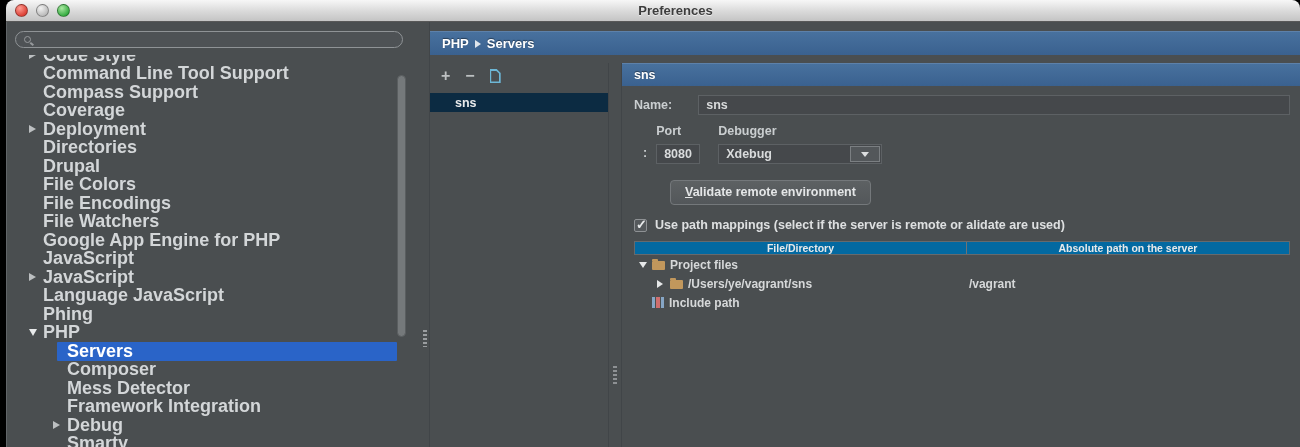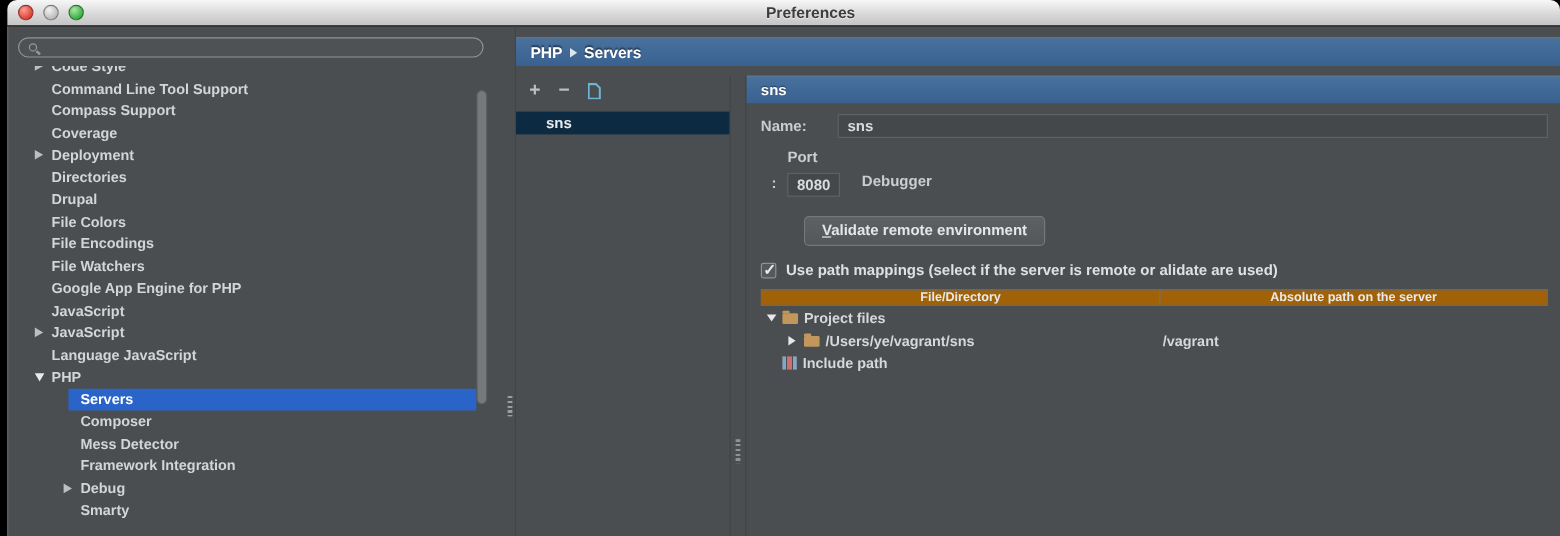--- a/index.html
+++ b/index.html
@@ -28,21 +28,21 @@
   .searchbox { width:388px; height:17px; border:1px solid #8f9396; border-radius:9px;
     background:#4e5255; display:flex; align-items:center; padding:0 8px; }
   .mag { width:7px; height:7px; border:1.5px solid #96999c; border-radius:50%; position:relative; flex:0 0 auto; }
   .mag::after { content:""; position:absolute; width:4px; height:1.5px; background:#96999c;
     right:-4px; bottom:-2px; transform:rotate(40deg); }
   .searchbox input { flex:1; background:transparent; border:none; outline:none; color:#d8dadb;
     font-size:11px; margin-left:5px; font-family:"Liberation Sans", sans-serif; }
   .tree { flex:1; overflow:hidden; margin-top:7px; min-height:0; }
   .tree-in { margin-top:-9px; }
   .trow { height:18.5px; display:flex; align-items:center; padding-left:14px;
-    font-size:12px; font-weight:700; color:#d3d6d8; white-space:nowrap; cursor:default; }
+    font-size:18px; font-weight:700; color:#d3d6d8; white-space:nowrap; cursor:default; }
   .trow.lv1 { padding-left:38px; }
   .trow .ar { width:14px; flex:0 0 14px; display:flex; align-items:center; }
   .tri-r { width:0; height:0; border-left:7px solid #bcbfc1; border-top:4.5px solid transparent;
     border-bottom:4.5px solid transparent; }
   .tri-d { width:0; height:0; border-top:7px solid #e8eaeb; border-left:4.5px solid transparent;
     border-right:4.5px solid transparent; }
   .trow.sel { background:#2a64c8; color:#fff; margin-left:42px; margin-right:24px;
     padding-left:10px; border-radius:1px; }
   .sb-track { position:absolute; right:15px; top:53px; width:9px; height:262px; }
   .sb-thumb { width:9px; height:100%; border-radius:5px; background:#75797b; border:1px solid #5a5e60; }
@@ -111,21 +111,21 @@
   .vbtn .mn { text-decoration:underline; }
   .chk-row { display:flex; align-items:center; gap:8px; margin-top:13px; }
   .chkbox { width:13px; height:13px; background:#55595c; border:1px solid #8e9194; border-radius:2px;
     position:relative; }
   .chkbox::after { content:"\2713"; position:absolute; left:1px; top:-3px; color:#e9ebec;
     font-size:13px; font-weight:700; }
   .chk-row .lbl { color:#dee0e1; }
 
   
   .ptable { margin-top:9px; }
-  .ptable .hdr { display:flex; height:14px; background:#a16207; border:1px solid #666a6d; }
+  .ptable .hdr { display:flex; height:14px; background:#0369a1; border:1px solid #666a6d; }
   .ptable .hc { font-size:10.5px; font-weight:700; color:#e7e9ea; display:flex; align-items:center;
     justify-content:center; }
   .ptable .hc.c1 { width:50.6%; }
   .ptable .hc.c2 { flex:1; border-left:1px solid #6f7376; }
   .prow { display:flex; height:19px; align-items:center; }
   .prow .c1 { width:50.6%; display:flex; align-items:center; }
   .prow .c2 { flex:1; font-size:12px; font-weight:700; color:#d6d8d9; padding-left:3px; }
   .prow .txt { font-size:12px; font-weight:700; color:#d6d8d9; margin-left:5px; white-space:nowrap; }
   .prow .ar { width:13px; display:flex; align-items:center; flex:0 0 13px; }
   .prow .tri-r { border-left-color:#e6e8e9; border-left-width:6px; border-top-width:4px; border-bottom-width:4px; }
@@ -216,20 +216,24 @@
               <span class="ar">
                 <i class="tri-r"></i>
               </span>
               <span>JavaScript</span>
             </div>
           <div class="trow">
               <span class="ar"></span>
               <span>Language JavaScript</span>
             </div>
           <div class="trow">
+              <span class="ar"></span>
+              <span>Phing</span>
+            </div>
+          <div class="trow">
               <span class="ar">
                 <i class="tri-d"></i>
               </span>
               <span>PHP</span>
             </div>
           <div class="trow lv1 sel">
               <span>Servers</span>
             </div>
           <div class="trow lv1">
               <span class="ar"></span>
@@ -298,20 +302,26 @@
               <input class="fld" value="sns" style="">
             </div>
             <div class="hp-row">
               <span class="colon">:</span>
               <div class="stack port-stack">
                 <span class="lbl">Port</span>
                 <input class="fld" value="8080" style="">
               </div>
               <div class="stack dbg-stack">
                 <span class="lbl">Debugger</span>
+                <div class="combo">
+                  <span class="combo-val">Xdebug</span>
+                  <span class="combo-btn">
+                      <i class="tri-dn"></i>
+                    </span>
+                </div>
               </div>
             </div>
             <div>
               <span class="vbtn"><span class="mn">V</span><span>alidate remote environment</span></span>
             </div>
             <div class="chk-row">
               <span class="chkbox"></span>
               <span class="lbl">Use path mappings (select if the server is remote or alidate are used)</span>
             </div>
 

